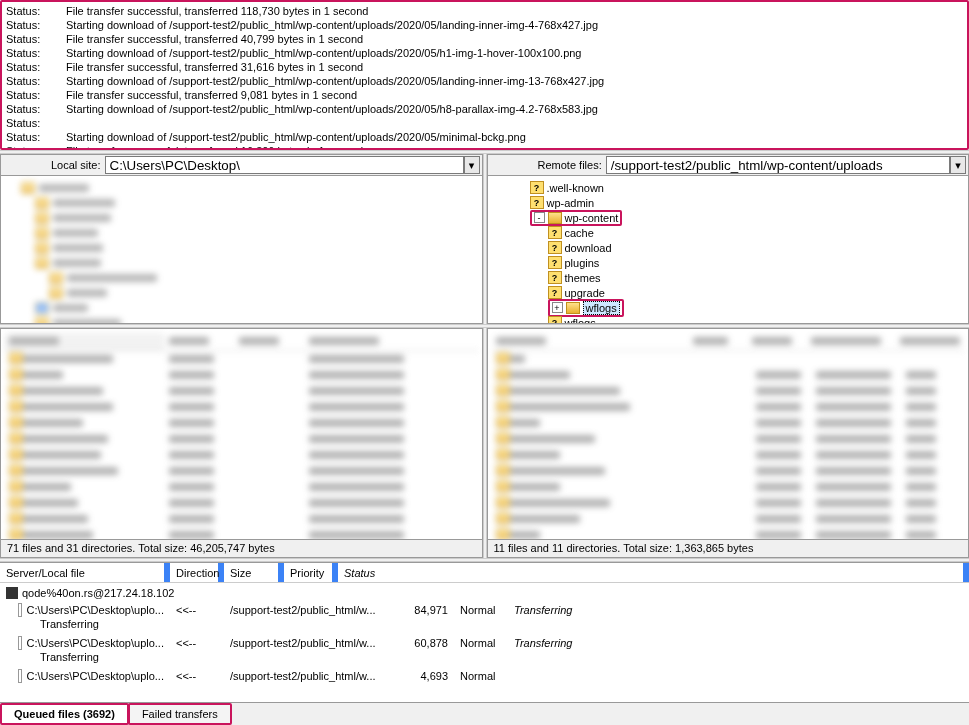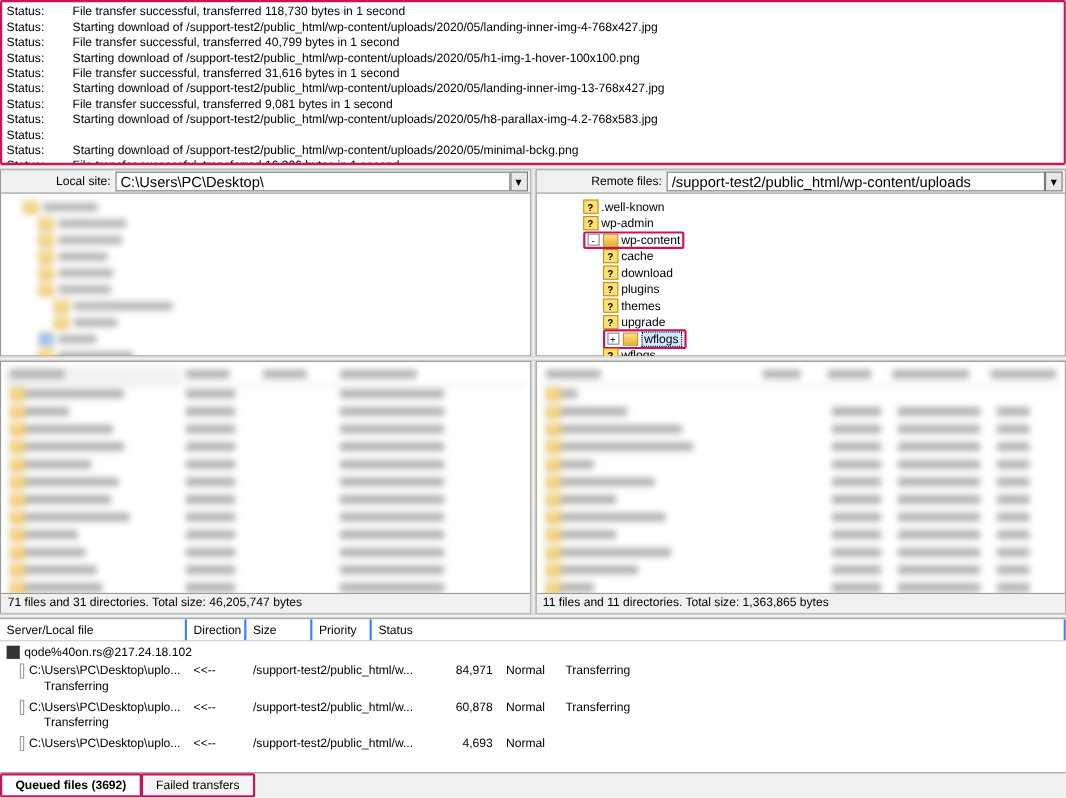--- a/index.html
+++ b/index.html
@@ -32,33 +32,33 @@
 .list-panel { flex: 1; display: flex; flex-direction: column; border: 1px solid #999; }
 .list-body { flex: 1; overflow: auto; position: relative; }
 .list-blur { position: absolute; inset: 0; filter: blur(3px); opacity: .75; padding: 4px; }
 .list-header-row { display: flex; height: 18px; border-bottom: 1px solid #ccc; }
 .list-header-row > div { padding: 2px 4px; }
 .lrow { display: flex; height: 16px; align-items: center; }
 .lrow > div { padding: 0 4px; }
 .status-bar { background: #f0f0f0; border-top: 1px solid #999; padding: 2px 6px; height: 18px; }
 .queue-panel { flex: 1; display: flex; flex-direction: column; border-top: 1px solid #999; overflow: hidden; }
 .queue-header { display: flex; background: #fff; border-bottom: 1px solid #ccc; height: 20px; }
-.queue-header > div { border-right: 2px solid #3b82f6; padding: 2px 6px; display: flex; align-items: center; }
+.queue-header > div { border-right: 6px solid #3b82f6; padding: 2px 6px; display: flex; align-items: center; }
 .queue-body { flex: 1; overflow-y: auto; padding: 2px 0; }
 .qrow { display: flex; height: 17px; align-items: center; }
 .qrow > div { padding: 0 6px; overflow: hidden; white-space: nowrap; text-overflow: ellipsis; }
 .qsub { padding-left: 40px; height: 16px; }
 .q-host { display: flex; align-items: center; gap: 4px; padding: 2px 6px; }
 .server-ico { width: 12px; height: 12px; background: #333; }
 .file-ico { width: 12px; height: 14px; background: #fff; border: 1px solid #999; }
 .tabs { display: flex; border-top: 1px solid #999; background: #f0f0f0; }
 .tab { padding: 3px 12px; border: 1px solid #999; border-bottom: none; background: #f4f4f4; margin-right: -1px; }
 .tab.hl { border: 2px solid #c9145c; border-radius: 2px; }
 .tab.active { background: #fff; font-weight: bold; }
-.c-local { width: 170px; } .c-dir { width: 54px; } .c-remote { width: 170px; } .c-size { width: 60px; text-align: right; } .c-pri { width: 54px; } .c-stat { flex: 1; }
+.c-local { width: 170px; } .c-dir { width: 54px; } .c-remote { width: 170px; } .c-size { width: 60px; text-align: right; } .c-pri { width: 54px; } .c-stat { flex: 1; font-style: italic; }
 </style>
 </head>
 <body>
 
 <div class="log-panel" id="log-panel">
     <div class="log-line">
       <span class="log-label">Status:</span>
       <span>File transfer successful, transferred 118,730 bytes in 1 second</span>
     </div>
     <div class="log-line">

